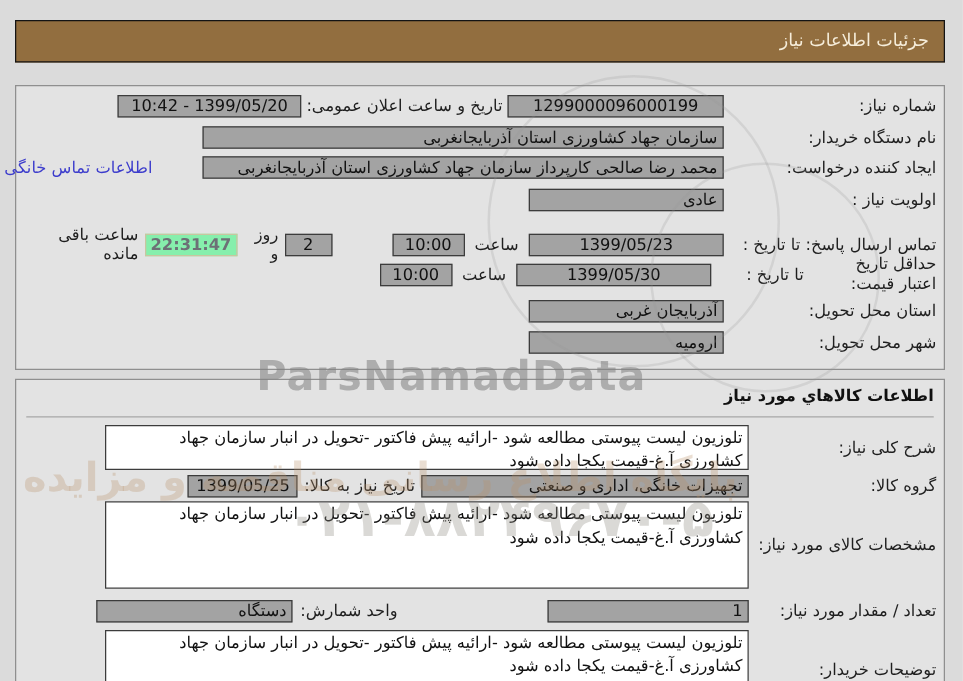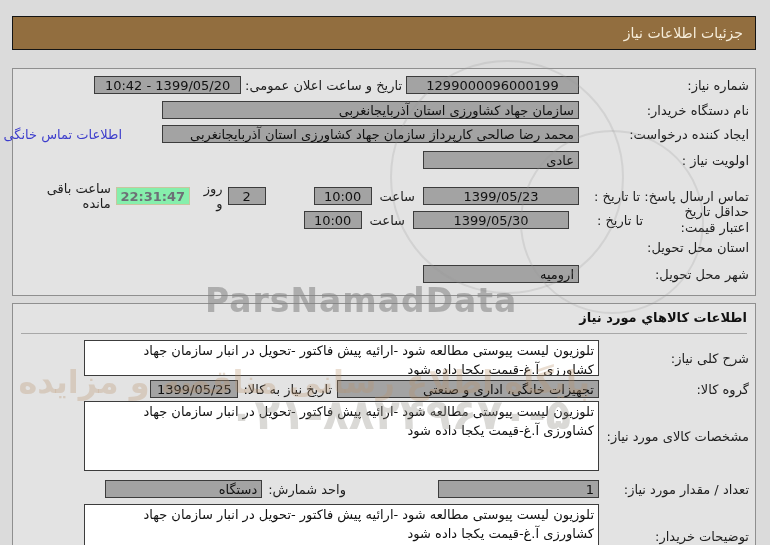--- a/index.html
+++ b/index.html
@@ -108,20 +108,21 @@
       <span class="twoline">حداقل تاریخ اعتبار قیمت:</span>
       <span style="margin-right:8px;white-space:nowrap;">تا تاریخ :</span>
     </span>
     <span class="tb ctr ltr" style="width:146px;">1399/05/30</span>
     <span class="lbl" style="margin:0 8px;">ساعت</span>
     <span class="tb ctr ltr" style="width:48px;">10:00</span>
   </div>
 
   <div class="row" style="top:171px;">
     <span class="lblcell lbl">استان محل تحویل:</span>
+    <span class="tb" style="width:146px;">آذربایجان غربی</span>
   </div>
 
   <div class="row" style="top:196px;">
     <span class="lblcell lbl">شهر محل تحویل:</span>
     <span class="tb" style="width:146px;">ارومیه</span>
   </div>
 </div>
 
 <div class="panel" id="panel2">
 
@@ -141,21 +142,21 @@
   </div>
 
   <div class="row" style="top:96px;height:72px;">
     <span class="lblcell2 lbl">مشخصات کالای مورد نیاز:</span>
     <span class="area" style="flex:1;margin-left:65px;height:70px;">تلوزیون لیست پیوستی مطالعه شود -ارائیه پیش فاکتور -تحویل در انبار سازمان جهاد کشاورزی آ.غ-قیمت یکجا داده شود</span>
   </div>
 
   <div class="row" style="top:176px;">
     <span class="lblcell2 lbl">تعداد / مقدار مورد نیاز:</span>
     <span class="tb" style="width:151px;">1</span>
-    <span class="lbl" style="margin-right:92px;white-space:nowrap;">واحد شمارش:</span>
+    <span class="lbl" style="margin-right:120px;white-space:nowrap;">واحد شمارش:</span>
     <span class="tb" style="width:147px;margin-right:6px;">دستگاه</span>
   </div>
 
   <div class="row" style="top:200px;height:64px;">
     <span class="lblcell2 lbl">توضیحات خریدار:</span>
     <span class="area" style="flex:1;margin-left:65px;height:100px;align-self:flex-start;">تلوزیون لیست پیوستی مطالعه شود -ارائیه پیش فاکتور -تحویل در انبار سازمان جهاد کشاورزی آ.غ-قیمت یکجا داده شود</span>
   </div>
 </div>
 
 <div class="wm wm-circle" style="left:390px;top:60px;width:230px;height:230px;"></div>

